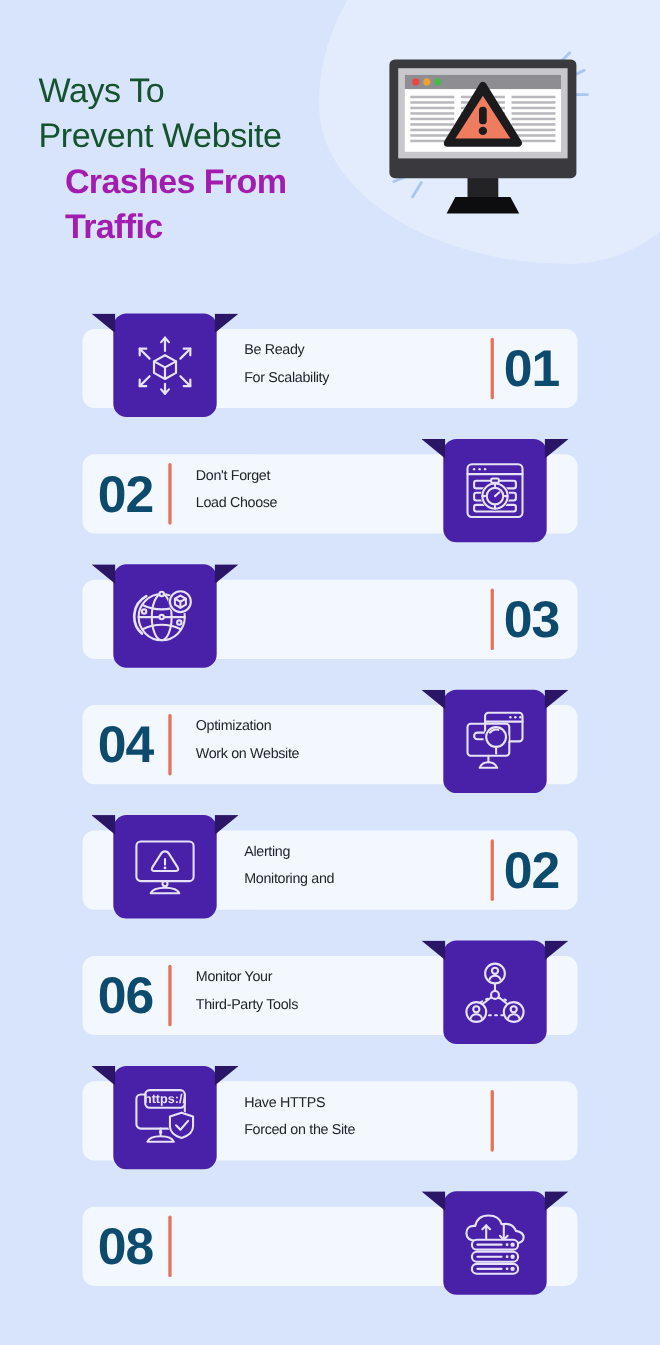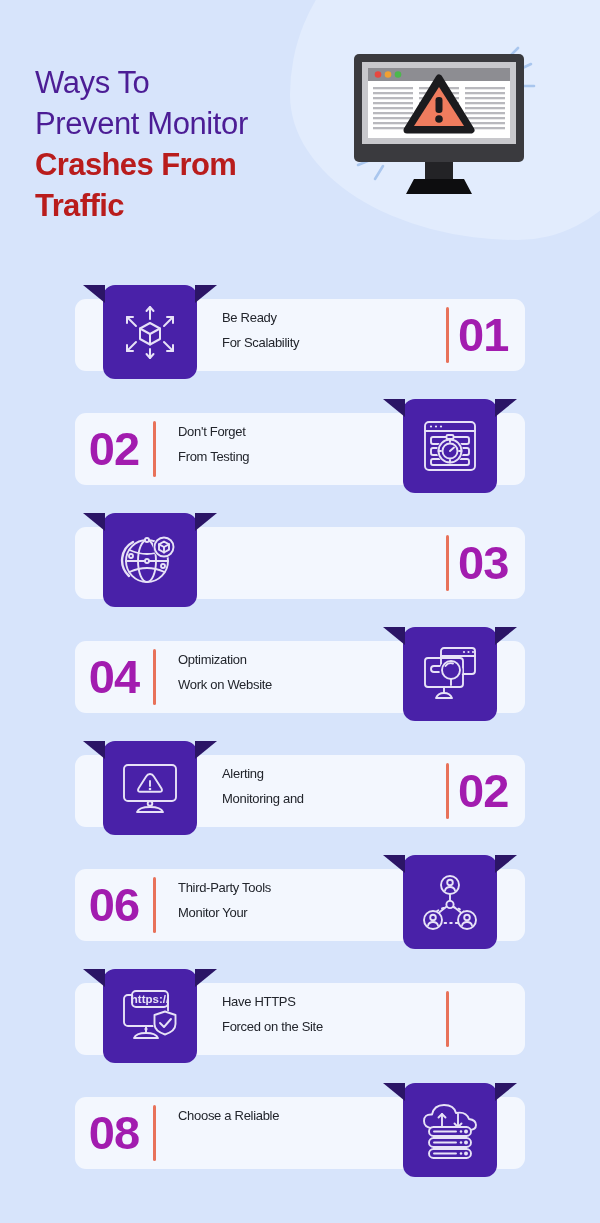--- a/index.html
+++ b/index.html
@@ -19,42 +19,42 @@
     position:absolute;top:0;right:0;width:170px;height:140px;
     background:#e2ecfd;z-index:0;
     clip-path:polygon(100% 0,100% 100%,0 0);
   }
   
   #header{position:relative;z-index:3;}
   #title-block{
     position:absolute;left:35px;top:62px;width:310px;
   }
   .t-line{
-    font-size:31px;line-height:41px;color:#4c1d95;font-weight:400;
+    font-size:31px;line-height:41px;color:#14532d;font-weight:400;
     letter-spacing:-0.4px;white-space:nowrap;
   }
-  .t-line.accent{color:#b91c1c;font-weight:700;letter-spacing:-0.6px;}
+  .t-line.accent{color:#a21caf;font-weight:700;letter-spacing:-0.6px;margin-left:24px;}
   
   #monitor{position:absolute;left:342px;top:42px;width:200px;height:170px;z-index:4;}
   
   #rows{position:absolute;left:0;top:285px;width:600px;z-index:2;}
   .row{
     position:relative;height:114px;margin-bottom:0;
   }
   .card{
     position:absolute;left:75px;top:14px;width:450px;height:72px;
     background:#f3f7fe;border-radius:11px;
   }
   .divider{
     position:absolute;top:22px;width:3px;height:56px;background:#e8725a;
     border-radius:2px;z-index:5;
   }
   .num{
     position:absolute;top:16px;width:96px;height:66px;
-    font-size:47px;font-weight:700;color:#a21caf;letter-spacing:-1px;
+    font-size:47px;font-weight:700;color:#0c4a6e;letter-spacing:-1px;
     display:flex;align-items:center;z-index:5;
   }
   .txt{
     position:absolute;top:20px;width:230px;
     font-size:13px;line-height:25px;color:#22252c;font-weight:400;
     letter-spacing:-0.3px;z-index:5;
   }
   .badge{
     position:absolute;top:0px;width:94px;height:94px;
     background:#4921a8;border-radius:12px;z-index:6;
@@ -76,21 +76,21 @@
 </style>
 </head>
 <body>
 
 <div id="bg-blob-right"></div>
 <div id="bg-blob-corner"></div>
 
 <div id="header">
   <div id="title-block">
     <div class="t-line">Ways To</div>
-    <div class="t-line">Prevent Monitor</div>
+    <div class="t-line">Prevent Website</div>
     <div class="t-line accent">Crashes From</div>
     <div class="t-line accent">Traffic</div>
   </div>
 
   <div id="monitor">
     <svg width="200" height="170" viewBox="0 0 200 170">
 
       <g stroke="#a9c6ee" stroke-width="2.6" stroke-linecap="round" fill="none">
         <line x1="163" y1="19" x2="176" y2="6"></line>
         <line x1="172" y1="30" x2="189" y2="22"></line>
@@ -193,21 +193,21 @@
       </svg>
     </div>
   </div>
 
   <div class="row right">
     <div class="card"></div>
     <div class="divider"></div>
     <div class="num">02</div>
     <div class="txt">
       <div>Don't Forget</div>
-      <div>From Testing</div>
+      <div>Load Choose</div>
     </div>
     <div class="badge">
       <div class="wing wing-l"></div>
       <div class="wing wing-r"></div>
       <svg width="60" height="60" viewBox="0 0 60 60">
         <g fill="none" stroke="#e7e2f7" stroke-width="1.9" stroke-linecap="round" stroke-linejoin="round">
           <rect x="5" y="6" width="50" height="48" rx="4"></rect>
           <line x1="5" y1="15" x2="55" y2="15"></line>
           <circle cx="11" cy="10.5" r="1.1" fill="#e7e2f7" stroke="none"></circle>
           <circle cx="16" cy="10.5" r="1.1" fill="#e7e2f7" stroke="none"></circle>
@@ -319,22 +319,22 @@
         </g>
       </svg>
     </div>
   </div>
 
   <div class="row right">
     <div class="card"></div>
     <div class="divider"></div>
     <div class="num">06</div>
     <div class="txt">
+      <div>Monitor Your</div>
       <div>Third-Party Tools</div>
-      <div>Monitor Your</div>
     </div>
     <div class="badge">
       <div class="wing wing-l"></div>
       <div class="wing wing-r"></div>
       <svg width="60" height="60" viewBox="0 0 60 60">
         <g fill="none" stroke="#e7e2f7" stroke-width="1.9" stroke-linecap="round" stroke-linejoin="round">
           <path d="M13 43 A22 22 0 0 1 47 43" stroke-dasharray="1.6 4"></path>
           <path d="M19 51 L41 51" stroke-dasharray="1.6 4"></path>
           <line x1="30" y1="19" x2="30" y2="30"></line>
           <line x1="26" y1="35" x2="16" y2="43"></line>
@@ -380,21 +380,20 @@
         </g>
       </svg>
     </div>
   </div>
 
   <div class="row right">
     <div class="card"></div>
     <div class="divider"></div>
     <div class="num">08</div>
     <div class="txt">
-      <div>Choose a Reliable</div>
     </div>
     <div class="badge">
       <div class="wing wing-l"></div>
       <div class="wing wing-r"></div>
       <svg width="60" height="60" viewBox="0 0 60 60">
         <g fill="none" stroke="#e7e2f7" stroke-width="1.9" stroke-linecap="round" stroke-linejoin="round">
           <path d="M13 28 Q4 28 4 21 Q4 14 12 14.5 Q14 5 24 5 Q34 5 36 13 Q46 11 49 19 Q56 20 56 25 Q56 30 49 30 L16 30"></path>
           <line x1="22" y1="27" x2="22" y2="14"></line>
             <path d="M18.5 17.5 L22 14 L25.5 17.5"></path>
           <line x1="38" y1="14" x2="38" y2="27"></line>

